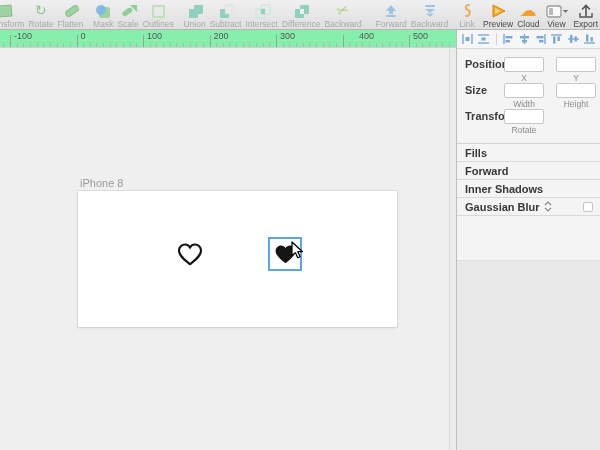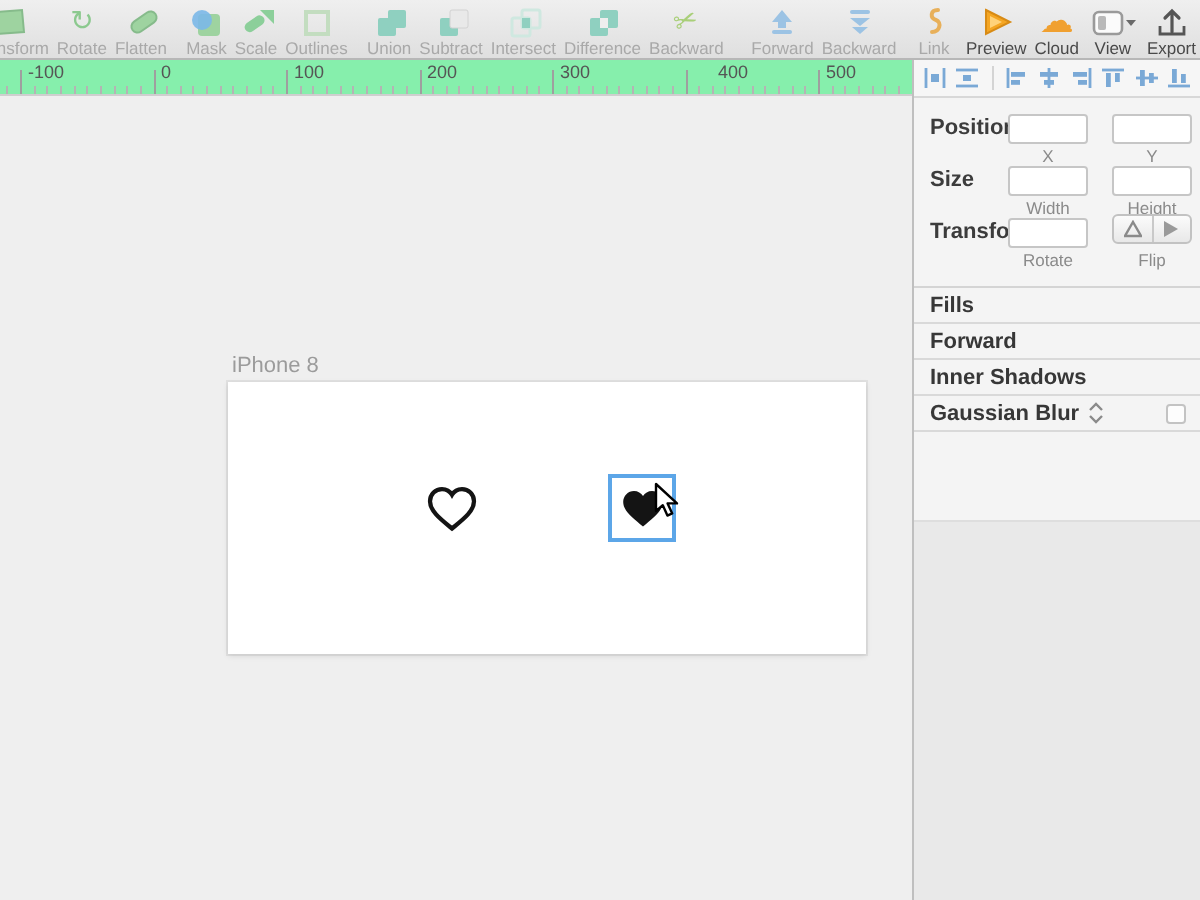--- a/index.html
+++ b/index.html
@@ -22,21 +22,21 @@
   
   .ruler { position:absolute; left:0; top:30px; width:456px; height:18px;
     background:#86efac; border-bottom:1px solid #cfcfcf; overflow:hidden; }
   .ruler .tick { position:absolute; bottom:0; width:1px; background:#b4b4b4; }
   .ruler .tick.major { height:12px; background:#9f9f9f; }
   .ruler .tick.minor { height:4px; }
   .ruler .rlabel { position:absolute; top:1px; font-size:9px; color:#555; }
 
   
   .canvas { position:absolute; left:0; top:49px; width:456px; height:401px;
-    background:#efefef;margin-left:36px; }
+    background:#efefef; }
   .scroll-strip { position:absolute; right:0; top:0; width:7px; height:100%;
     background:#ececec; border-left:1px solid #d8d8d8; }
   .artboard-label { position:absolute; left:80px; top:128px; font-size:11px;
     color:#9b9b9b; }
   .artboard { position:absolute; left:78px; top:142px; width:319px; height:136px;
     background:#ffffff; box-shadow:0 0 0 1px rgba(0,0,0,0.06), 0 1px 3px rgba(0,0,0,0.10); }
   .heart-outline { position:absolute; left:97px; top:48px; }
   .selection-box { position:absolute; left:190px; top:46px; width:34px; height:34px;
     border:2px solid var(--selection-blue,#5ca6e8); background:transparent;
     display:flex; align-items:center; justify-content:center; }
@@ -417,35 +417,20 @@
           <input type="text" value="" style="">
           <span class="sub">Height</span>
         </span>
       </div>
       <div class="prop-row">
         <span class="prop-label">Transform</span>
         <span class="fieldgrp col1">
           <input type="text" value="" style="">
           <span class="sub">Rotate</span>
         </span>
-        <span class="fieldgrp col2">
-          <span class="flipseg">
-            <button>
-              <svg width="9" height="9">
-                  <polygon points="4.5,1 8.5,8 0.5,8" fill="none" stroke="#8a8a8a" stroke-width="1.2"></polygon>
-                </svg>
-            </button>
-            <button>
-              <svg width="9" height="9">
-                  <polygon points="1,0.5 8,4.5 1,8.5" fill="#9a9a9a"></polygon>
-                </svg>
-            </button>
-          </span>
-          <span class="sub">Flip</span>
-        </span>
       </div>
     </div>
 
     <div class="sections">
       <div class="section-hd">
         <span>Fills</span>
       </div>
       <div class="section-hd">
         <span>Forward</span>
       </div>

